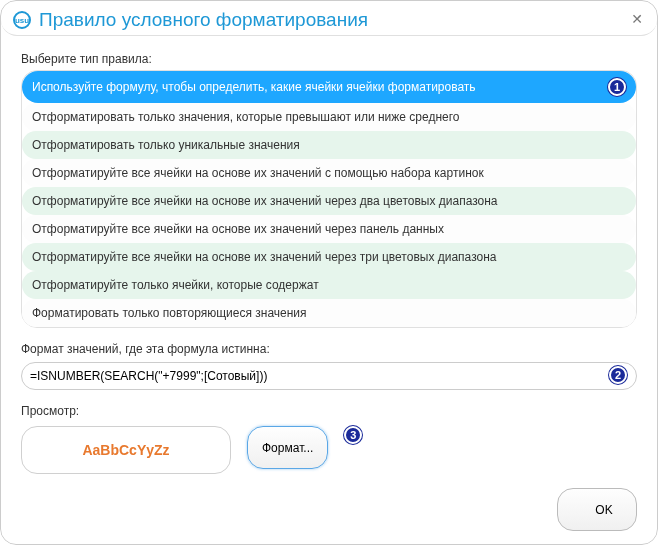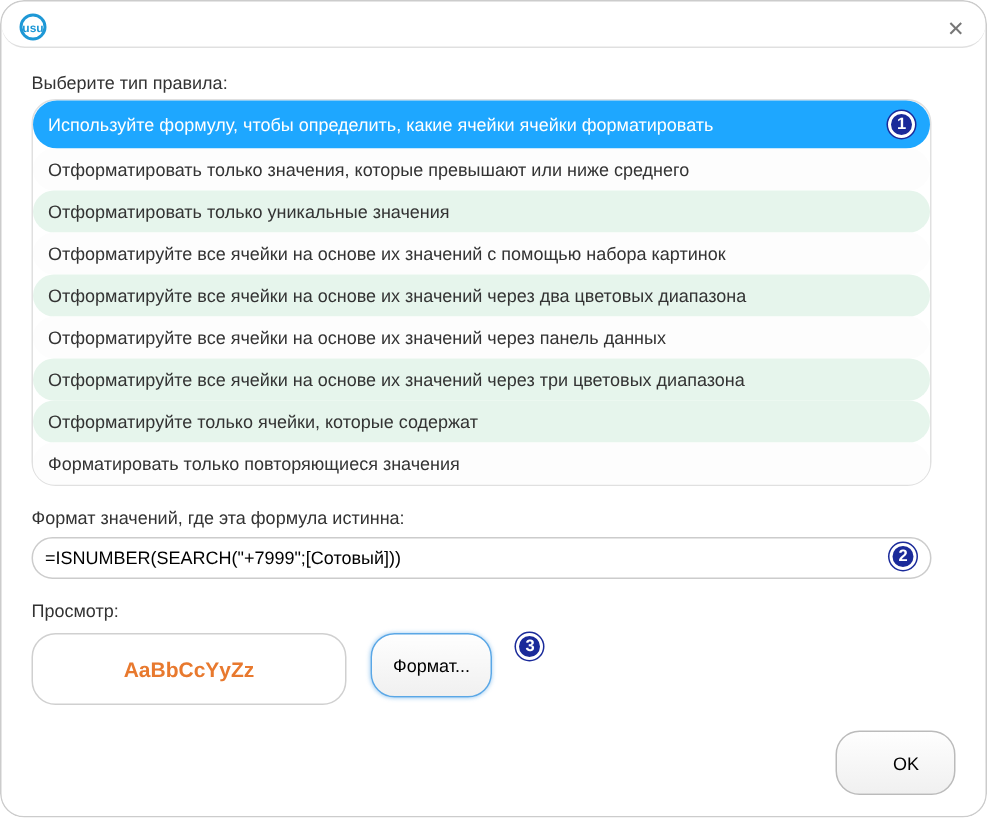--- a/index.html
+++ b/index.html
@@ -44,21 +44,21 @@
   }
   .titlebar .close {
     position: absolute;
     right: 14px;
     top: 10px;
     font-size: 14px;
     color: #777;
     cursor: pointer;
   }
   .body {
-    padding: 10px 36px 4px 20px;
+    padding: 10px 20px 4px 20px;
     flex: 1;
     display: flex;
     flex-direction: column;
   }
   .section-label {
     font-size: 12px;
     color: #333;
     margin: 6px 0 4px 0;
   }
   .rule-list {
@@ -145,20 +145,21 @@
   .footer .btn { min-width: 80px; padding-left: 28px; }
   .rule-item .label { flex: 1; }
 </style>
 </head>
 <body>
 
 <div class="dialog">
 
   <div class="titlebar">
     <span class="app-icon">usu</span>
+    <span class="title">Правило условного форматирования</span>
     <span class="close">✕</span>
   </div>
 
   <div class="body">
 
     <div class="section-label">Выберите тип правила:</div>
 
     <div class="rule-list">
       <div class="rule-item selected">
         <span class="label">Используйте формулу, чтобы определить, какие ячейки ячейки форматировать</span>

